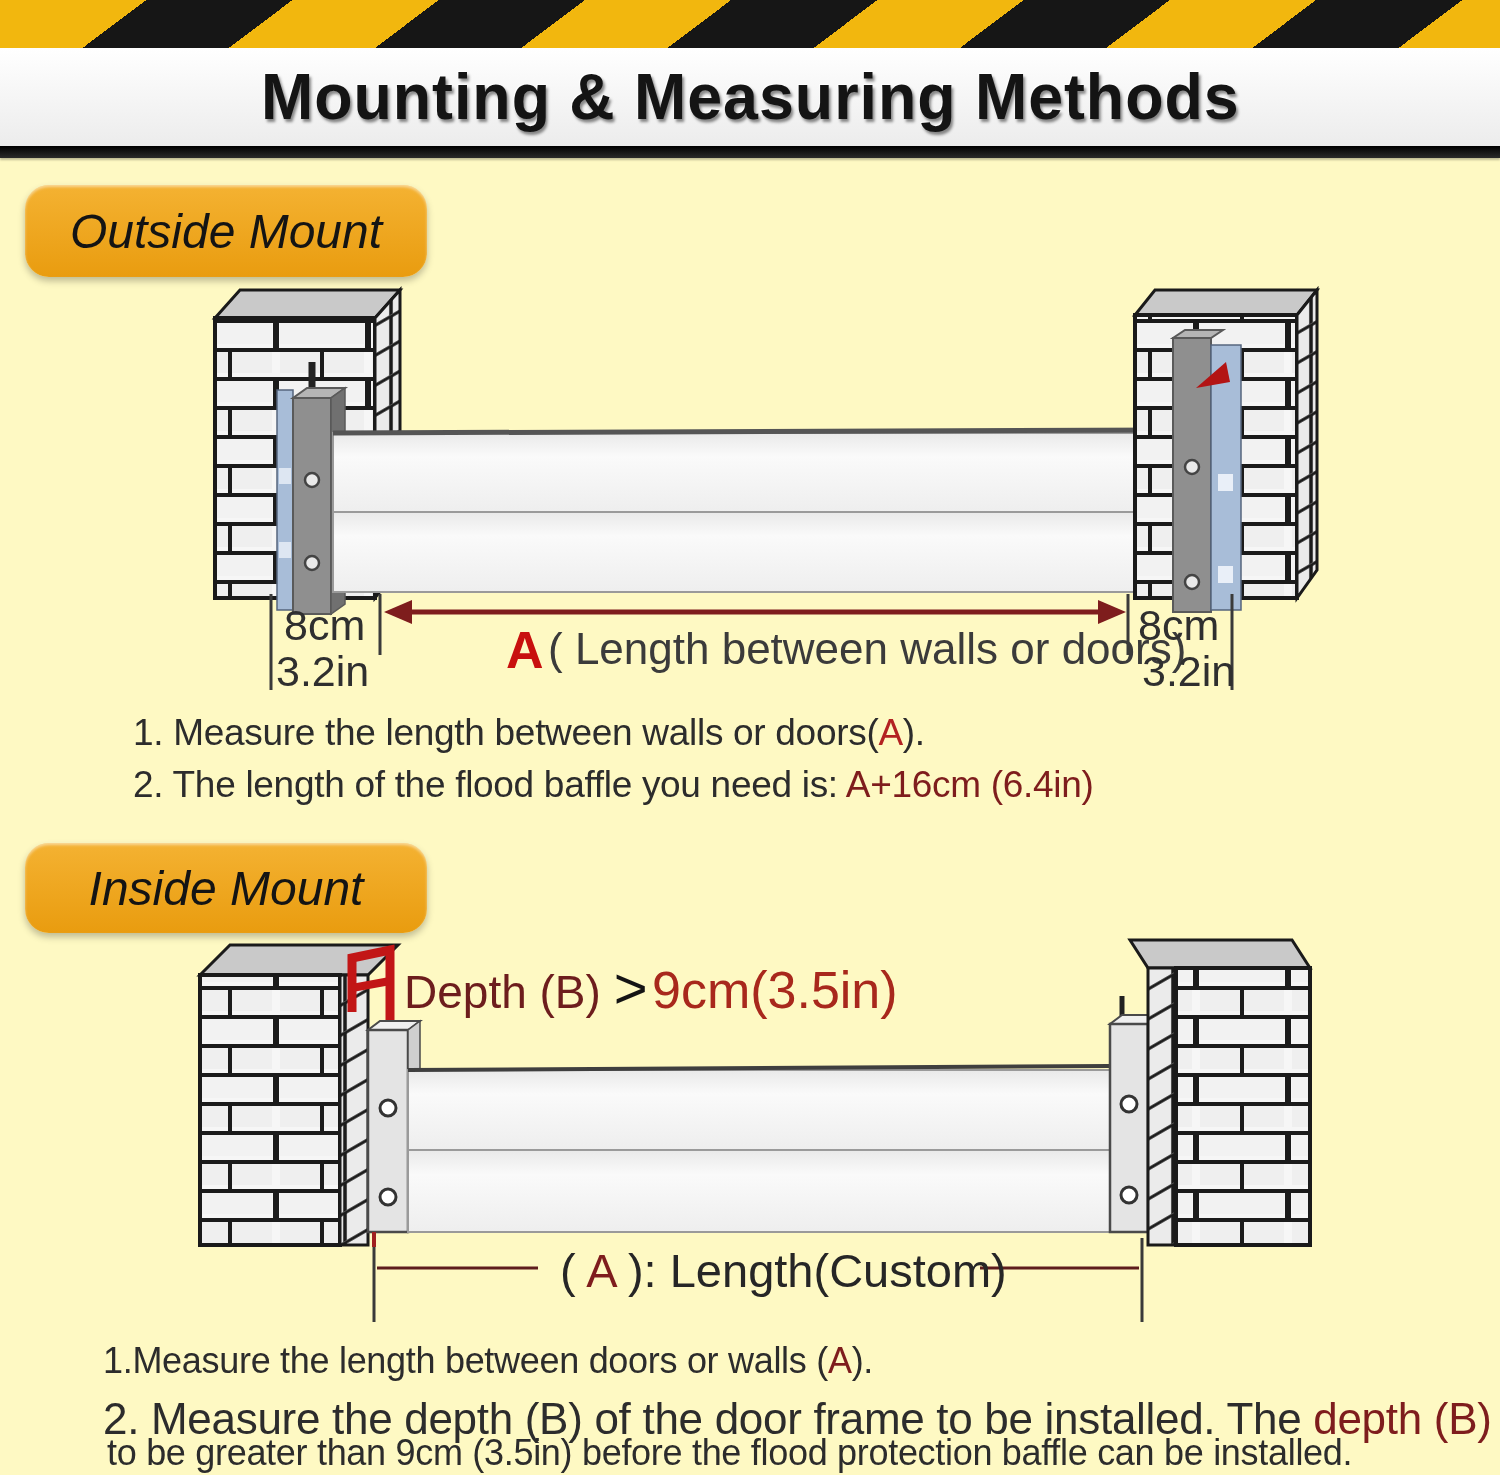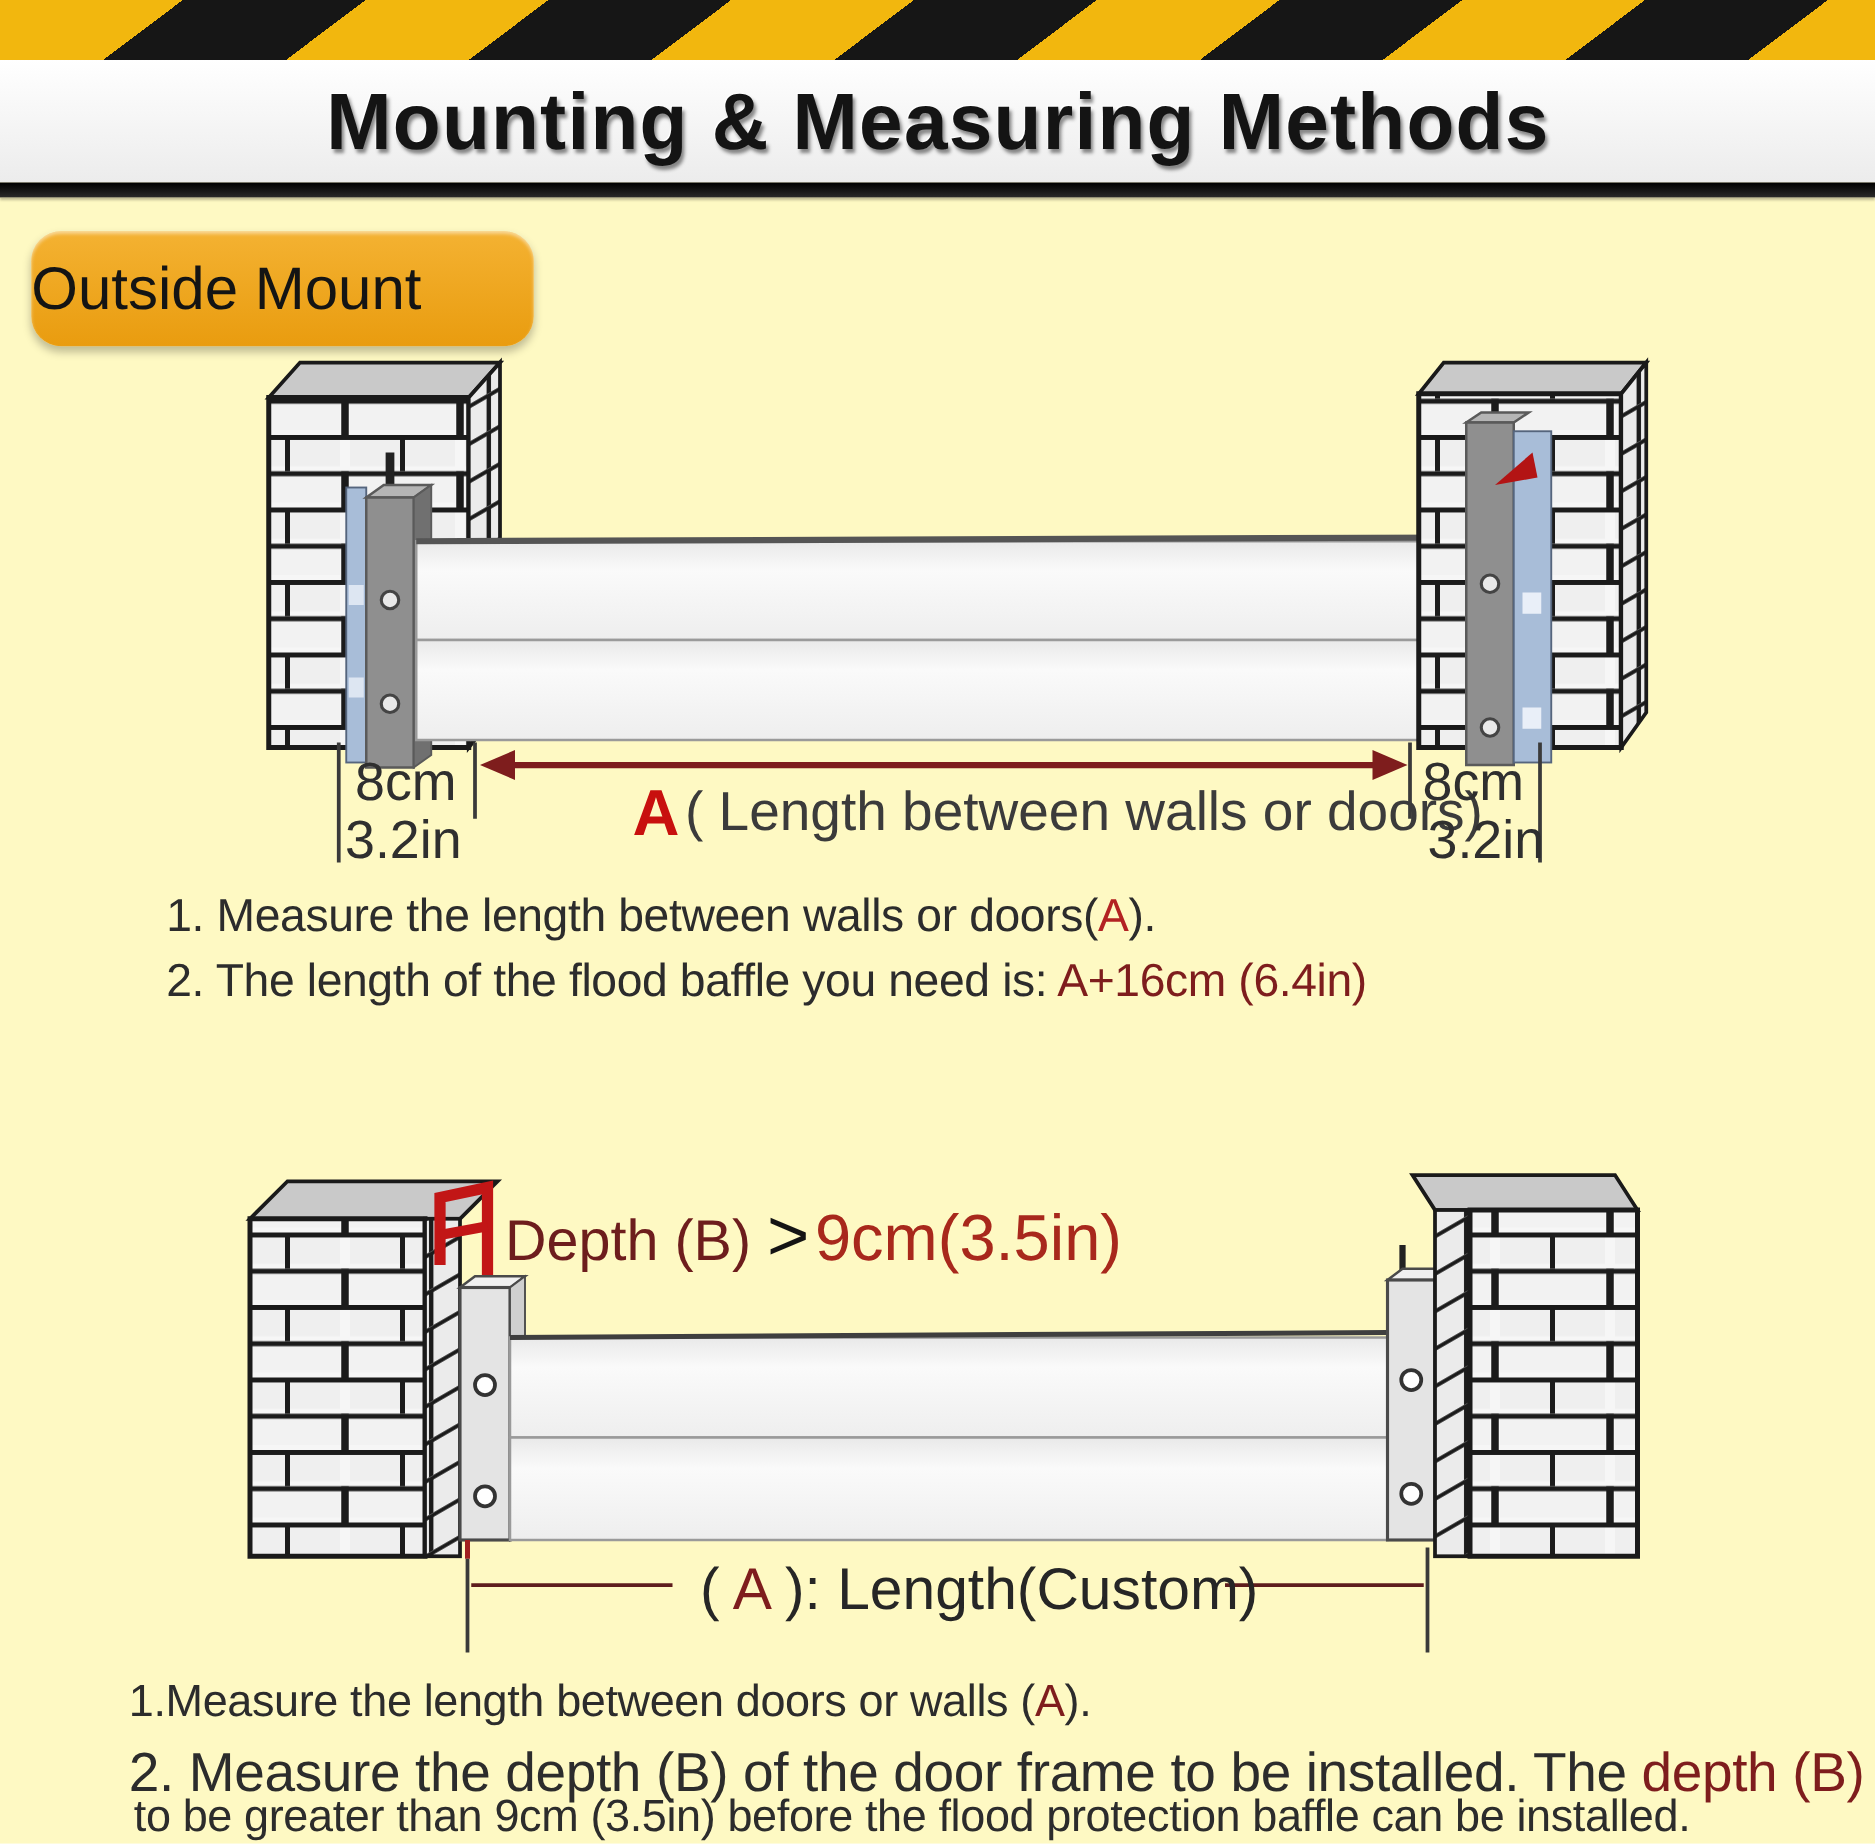--- a/index.html
+++ b/index.html
@@ -11,24 +11,24 @@
     background:repeating-linear-gradient(143deg,#f2b70e 0 88px,#161616 88px 176px);}
   .title-banner{position:absolute;left:0;top:48px;width:1500px;height:98px;
     background:linear-gradient(#ffffff,#ececec);display:flex;align-items:center;justify-content:center;}
   .page-title{font-size:64px;font-weight:700;letter-spacing:1px;color:#141414;
     text-shadow:2px 3px 3px rgba(0,0,0,0.45), -1px -1px 0 rgba(255,255,255,0.85);
     transform:scaleX(0.98);white-space:nowrap;}
   .divider-bar{position:absolute;left:0;top:146px;width:1500px;height:12px;
     background:linear-gradient(#000,#2a2a2a);box-shadow:0 2px 2px rgba(0,0,0,0.25);}
 
   
-  .badge{position:absolute;left:25px;width:402px;display:flex;align-items:center;justify-content:flex-start;
+  .badge{position:absolute;left:25px;width:402px;display:flex;align-items:center;justify-content:center;
     background:linear-gradient(#f4b232,#e99c0f);border-radius:24px;
     box-shadow:0 4px 7px rgba(0,0,0,0.25), inset 0 2px 3px rgba(255,255,255,0.5);
-    font-size:48px;color:#141414;white-space:nowrap;}
+    font-size:48px;color:#141414;white-space:nowrap;font-style:italic;}
   .badge.outside{top:185px;height:92px;}
   .badge.inside{top:843px;height:90px;}
 
   
   .diagram{position:absolute;left:0;}
   svg text{font-family:"Liberation Sans",sans-serif;}
 
   
   .step{position:absolute;font-size:37px;line-height:1.15;letter-spacing:-0.3px;white-space:nowrap;color:#2c2c2c;}
   .seg-ink{color:#2c2c2c;}
@@ -41,20 +41,23 @@
 <div class="stage">
 
   <div class="hazard-band"></div>
   <div class="title-banner">
     <div class="page-title">Mounting &amp; Measuring Methods</div>
   </div>
   <div class="divider-bar"></div>
 
   <div class="badge outside">
     <span>Outside Mount</span>
+  </div>
+  <div class="badge inside">
+    <span>Inside Mount</span>
   </div>
 
   <svg class="diagram" style="top:280px;" width="1500" height="430" viewBox="0 280 1500 430">
     <defs>
       <pattern id="brick1" width="92" height="58" patternUnits="userSpaceOnUse">
         <rect width="92" height="58" fill="#f6f6f6"></rect>
         <rect x="4" y="4" width="84" height="21" fill="#efefef"></rect>
         <rect x="4" y="33" width="84" height="21" fill="#f2f2f2"></rect>
         <path d="M0 2 H92 M0 31 H92 M0 60 H92" stroke="#1b1b1b" stroke-width="4" fill="none"></path>
         <path d="M46 0 V29" stroke="#1b1b1b" stroke-width="4"></path>

